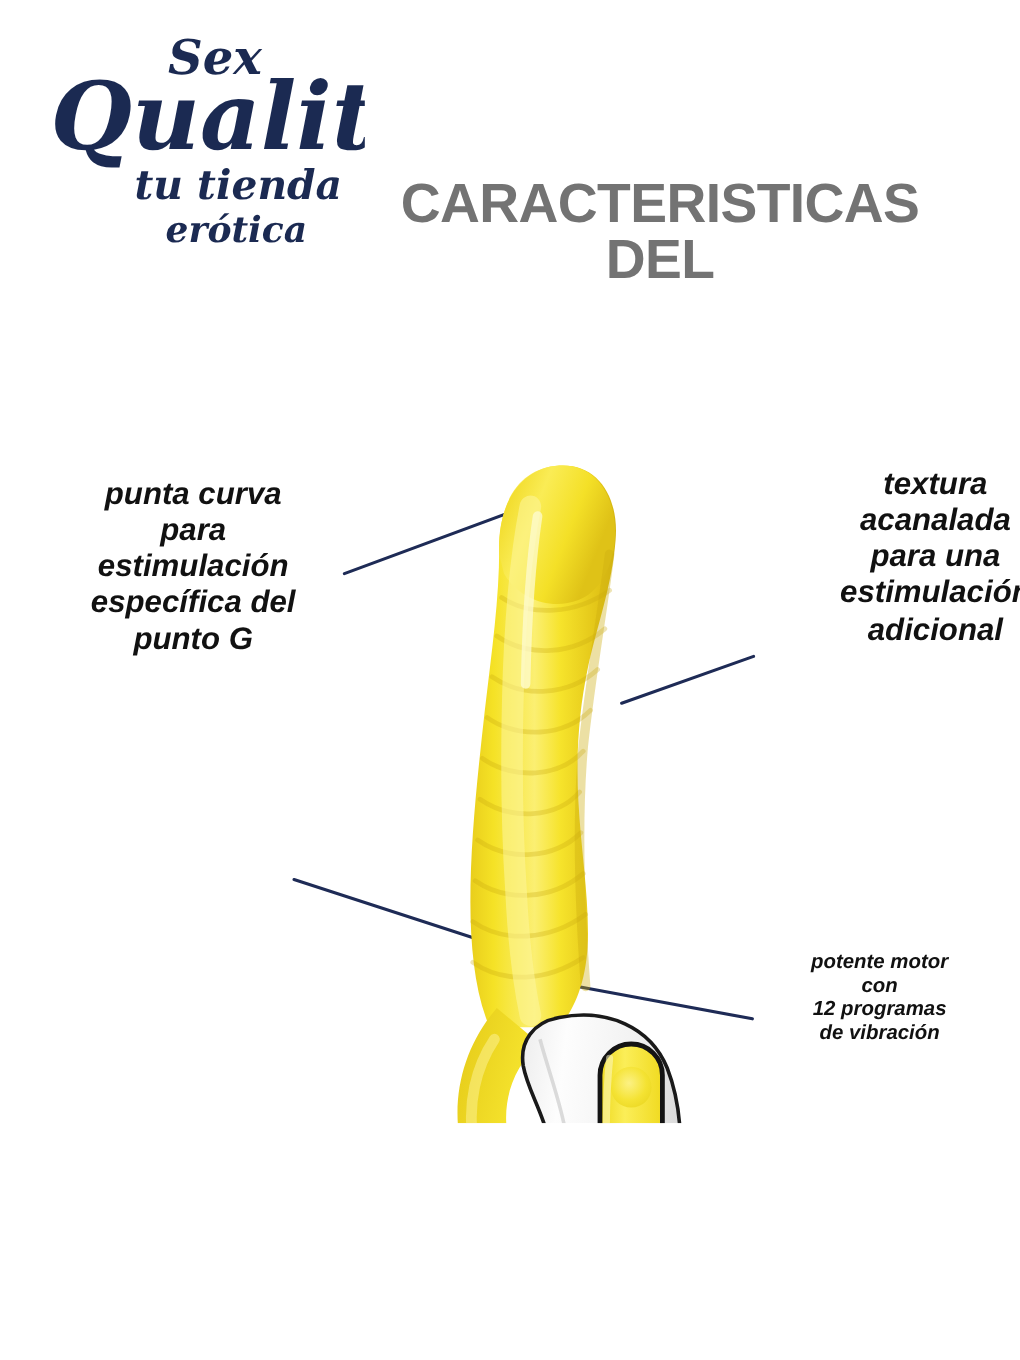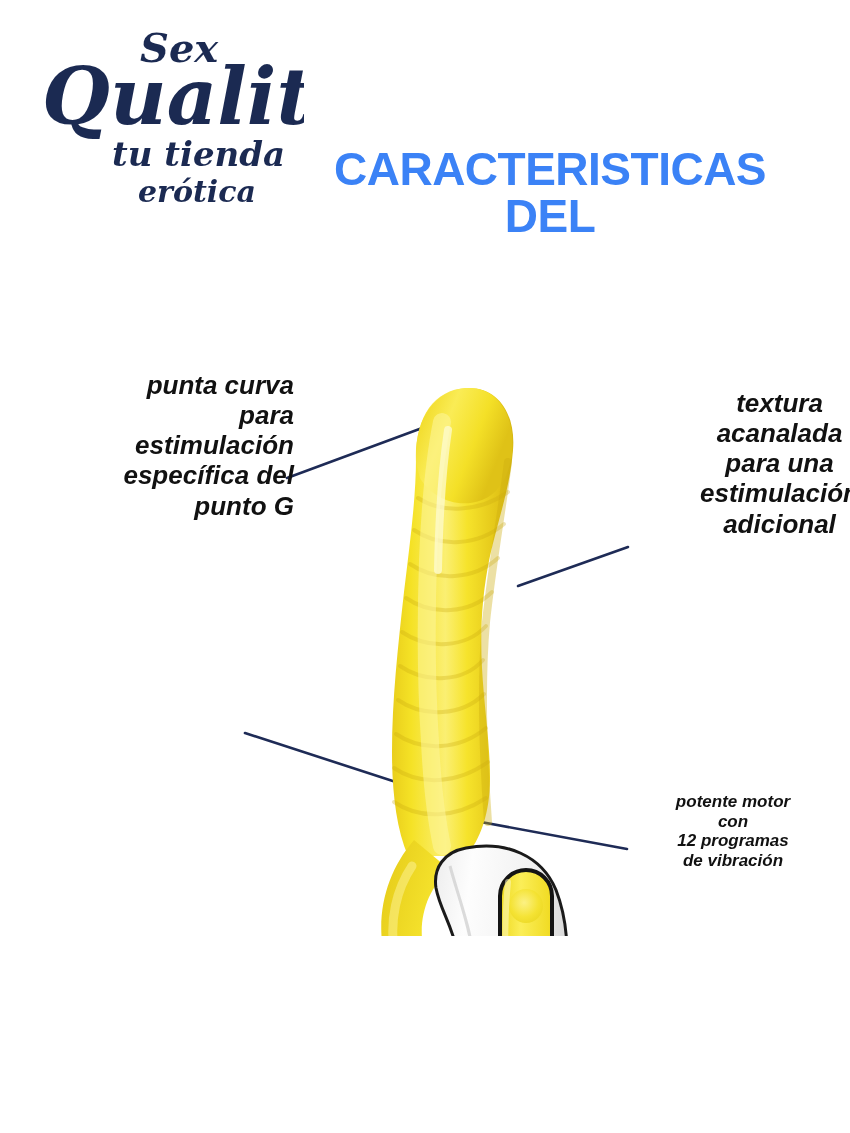--- a/index.html
+++ b/index.html
@@ -34,42 +34,42 @@
     fill: #1B2A52;
   }
 
   
   #page-title {
     position: absolute;
     left: 300px;
     top: 146px;
     width: 500px;
     text-align: center;
-    color: #3b82f6;
+    color: #737373;
     font-family: "Liberation Sans", sans-serif;
     font-weight: bold;
     font-size: 46px;
     line-height: 1.03;
     letter-spacing: -0.5px;
   }
   #page-title .tline { display: block; white-space: nowrap; }
 
   
   .callout {
     position: absolute;
     color: #111111;
     font-family: "Liberation Sans", sans-serif;
     font-weight: bold;
     font-style: italic;
     font-size: 26px;
     line-height: 1.16;
     text-align: center;
     white-space: pre-line;
   }
-  #callout-tip        { left: 28px;  top: 370px; width: 266px; text-align: right; }
+  #callout-tip        { left: 28px;  top: 396px; width: 266px; }
   #callout-texture    { left: 677px; top: 388px; width: 205px; }
   #callout-silicone   { left: 22px;  top: 662px; width: 250px; }
   #callout-motor      { left: 622px; top: 792px; width: 222px; font-size: 17px; }
   #callout-ergonomic  { left: 30px;  top: 890px; width: 226px; }
 
   
   #leader-lines {
     position: absolute;
     left: 0; top: 0;
     width: 850px;

